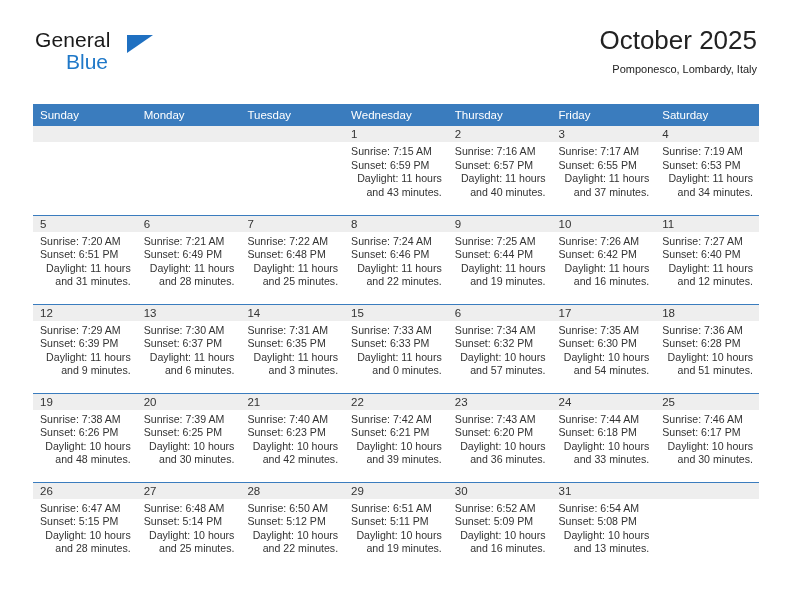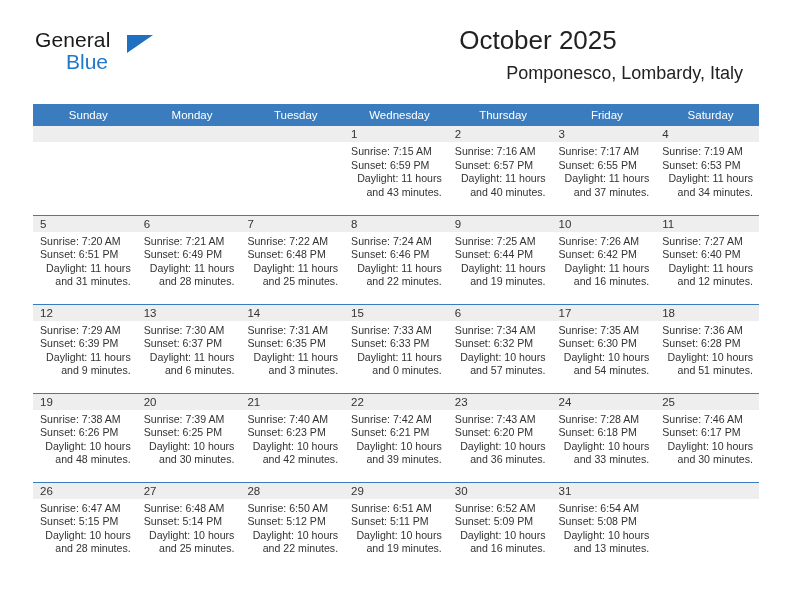--- a/index.html
+++ b/index.html
@@ -58,33 +58,33 @@
     position: absolute;
     left: 31px;
     top: 22px;
     font-size: 21px;
     color: #1f78c8;
     font-family: "Liberation Sans", sans-serif;
   }
 
   .title-block {
     position: absolute;
-    right: 14px;
+    right: 0;
     top: -2px;
-    text-align: left;
+    text-align: right;
   }
   .cal-title {
     font-size: 26px;
     color: #222222;
     line-height: 1.15;
     white-space: nowrap;
   }
   .cal-subtitle {
     margin-top: 7px;
-    font-size: 18px;
+    font-size: 11px;
     color: #222222;
     white-space: nowrap;
     margin-left: 47px;
   }
 
   
   .calendar {
     position: absolute;
     left: 33px;
     top: 104px;
@@ -93,21 +93,21 @@
   table.cal {
     border-collapse: collapse;
     table-layout: fixed;
     width: 726px;
   }
   table.cal th {
     background: #3a7cbe;
     color: #ffffff;
     font-weight: normal;
     font-size: 11.5px;
-    text-align: center;
+    text-align: left;
     padding: 5px 0 5px 7px;
     height: 12px;
     border: none;
   }
   table.cal td {
     vertical-align: top;
     padding: 0;
     border-top: 1px solid #3a7cbe;
     height: 89px;
     box-sizing: border-box;
@@ -369,21 +369,21 @@
               <div class="daynum-band">23</div>
               <div class="cell-body">
                 <div>Sunrise: 7:43 AM</div>
                 <div>Sunset: 6:20 PM</div>
                 <div class="wrap">Daylight: 10 hours and 36 minutes.</div>
               </div>
             </td>
             <td>
               <div class="daynum-band">24</div>
               <div class="cell-body">
-                <div>Sunrise: 7:28 AM</div>
+                <div>Sunrise: 7:44 AM</div>
                 <div>Sunset: 6:18 PM</div>
                 <div class="wrap">Daylight: 10 hours and 33 minutes.</div>
               </div>
             </td>
             <td>
               <div class="daynum-band">25</div>
               <div class="cell-body">
                 <div>Sunrise: 7:46 AM</div>
                 <div>Sunset: 6:17 PM</div>
                 <div class="wrap">Daylight: 10 hours and 30 minutes.</div>

